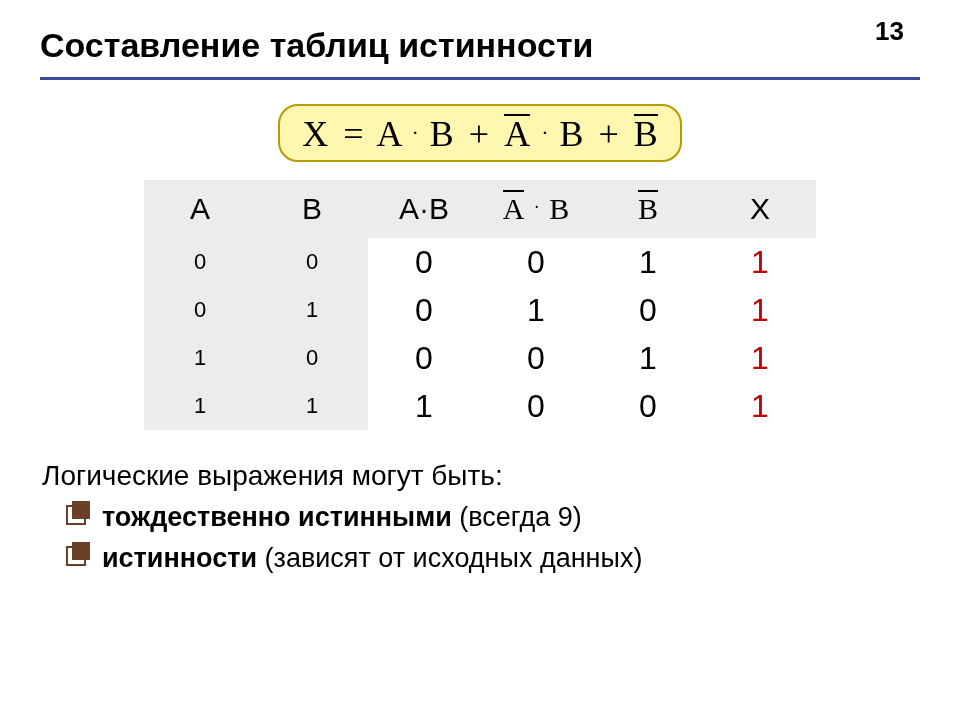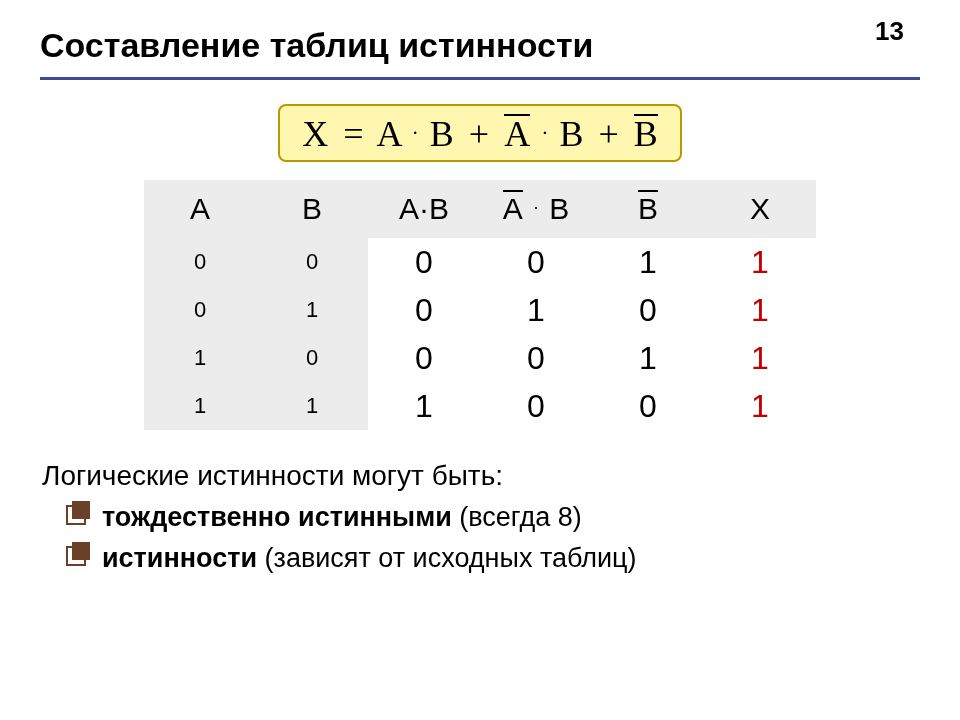--- a/index.html
+++ b/index.html
@@ -3,30 +3,30 @@
 <meta charset="utf-8">
 <style>
   html,body{margin:0;padding:0;width:960px;height:720px;background:#fff;
     font-family:Arial,Helvetica,sans-serif;color:#000;}
   .page{position:relative;width:960px;height:720px;padding:26px 40px 0 40px;box-sizing:border-box;}
   .pagenum{position:absolute;top:16px;right:56px;font-weight:bold;font-size:26px;}
   .title{font-weight:bold;font-size:34px;margin-bottom:12px;}
   .hr{height:3px;background:#3b4a99;margin:4px 0 24px 0;}
   
   .formula-wrap{text-align:center;margin-bottom:18px;}
-  .formula{display:inline-block;background:#fff6b0;border:2px solid #b59b00;border-radius:8px;
+  .formula{display:inline-block;background:#fff6b0;border:2px solid #b59b00;border-radius:20px;
     padding:10px 22px 8px 22px;font-family:"Times New Roman",serif;font-size:36px;line-height:1;}
   .bar{display:inline-block;position:relative;}
   .bar::before{content:"";position:absolute;left:0;right:0;top:-2px;height:2.2px;background:#000;}
   .dot{position:relative;top:-6px;font-size:22px;padding:0 2px;}
   
   .ttable{margin:0 auto 30px auto;border-collapse:collapse;}
   .ttable th,.ttable td{text-align:center;font-family:Arial,sans-serif;}
   .ttable th{background:#ececec;height:56px;font-size:30px;font-weight:normal;width:110px;}
-  .ttable th.hdr-serif{font-family:Liberation Sans, sans-serif;text-align:center;}
+  .ttable th.hdr-serif{font-family:Liberation Serif, serif;text-align:center;}
   .ttable td{font-size:30px;height:46px;}
   .ttable td.inp{background:#ececec;font-size:22px;}
   .ttable td.red{color:#c00000;}
   .ttable td.bigcol{font-size:32px;}
   
   .bodytext{font-size:28px;margin:2px 0 10px 2px;}
   ul.blist{list-style:none;padding:0;margin:0 0 0 26px;}
   ul.blist li{font-size:27px;margin:6px 0 10px 0;position:relative;padding-left:36px;}
   ul.blist li .bullet{position:absolute;left:0;top:3px;width:20px;height:20px;border:2px solid #6a4028;
     box-sizing:border-box;}
@@ -102,24 +102,24 @@
       <td class="inp">1</td>
       <td class="inp">1</td>
       <td class="bigcol">1</td>
       <td class="bigcol">0</td>
       <td class="bigcol">0</td>
       <td class="bigcol red">1</td>
     </tr>
   </tbody>
     </table>
 
-  <div class="bodytext">Логические истинности могут быть:</div>
+  <div class="bodytext">Логические выражения могут быть:</div>
   <ul class="blist">
     <li>
       <span class="bullet"></span>
-      <span class="strong">тождественно истинными</span><span> (всегда 8)</span>
+      <span class="strong">тождественно истинными</span><span> (всегда 9)</span>
     </li>
     <li>
       <span class="bullet"></span>
-      <span class="strong">истинности</span><span> (зависят от исходных таблиц)</span>
+      <span class="strong">истинности</span><span> (зависят от исходных данных)</span>
     </li>
   </ul>
 </div>
 
 </body></html>

